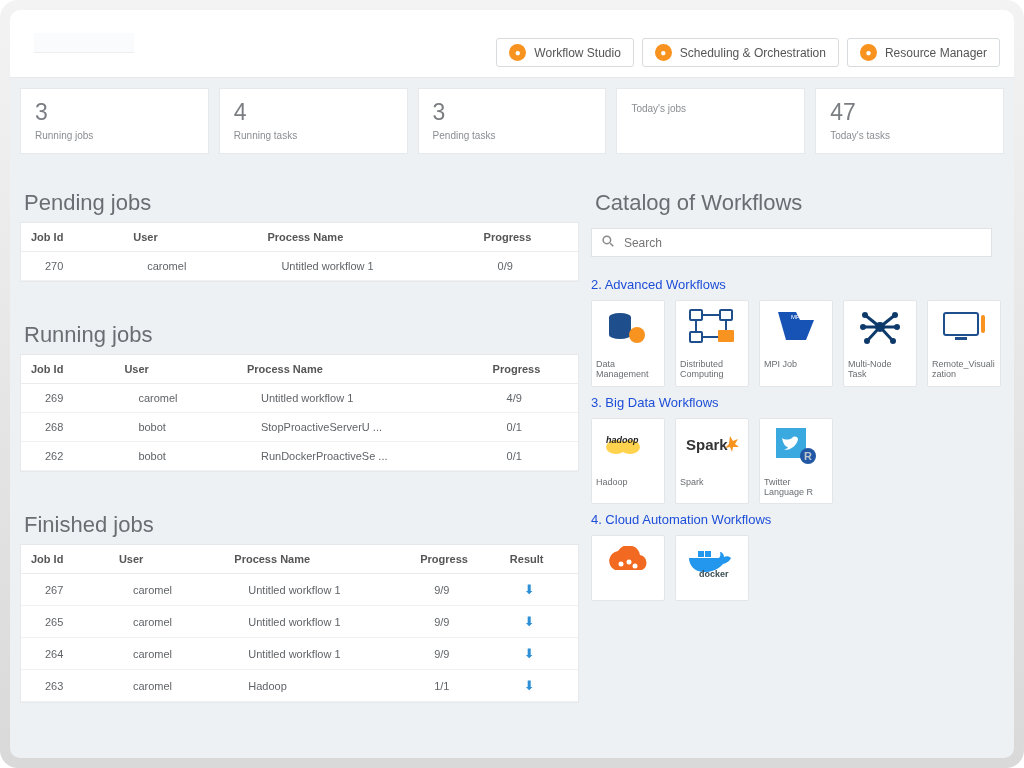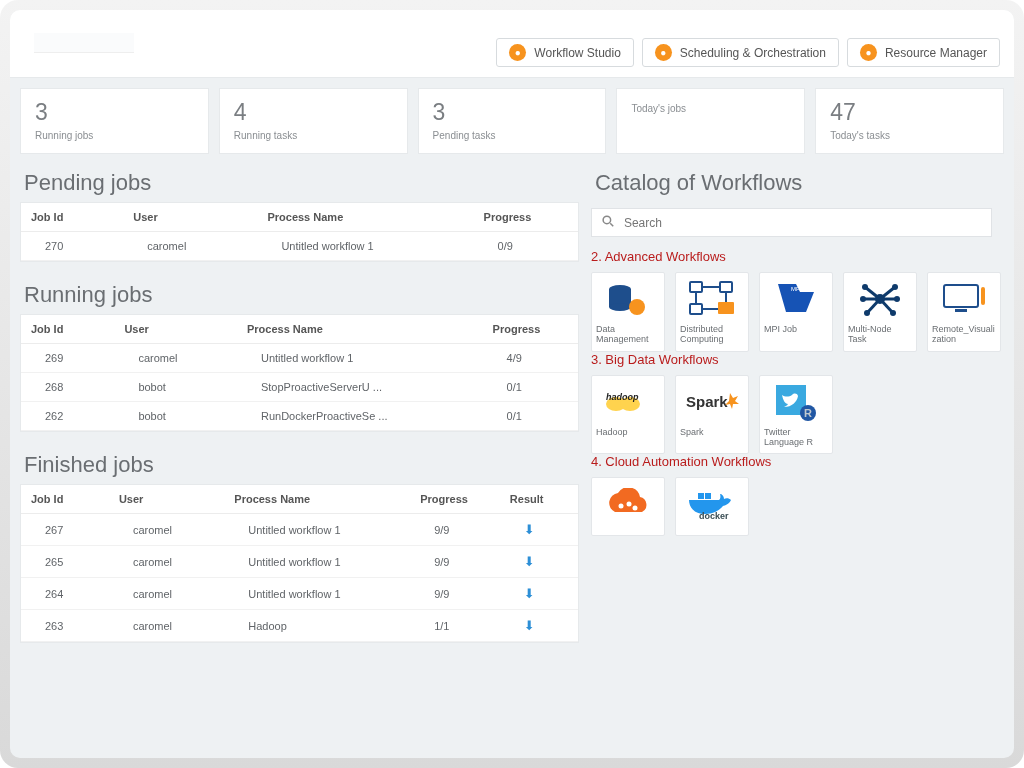--- a/index.html
+++ b/index.html
@@ -81,52 +81,53 @@
   .stat-card .num { font-size: 23px; color:#7a7e82; font-weight:300; }
   .stat-card .lbl { font-size: 10px; color:#8a8e92; margin-top:4px; }
   
   .main-cols { display:flex; gap:12px; padding: 6px 10px 10px 10px; flex:1; overflow:hidden; }
   .col-left { flex: 1.15; display:flex; flex-direction:column; gap: 16px; overflow:hidden;}
   .col-right { flex: 0.85; display:flex; flex-direction:column; overflow:hidden;}
 
   .section-title {
     font-size: 22px; font-weight:300; color:#6a6e72;
     padding: 4px 4px 6px 4px;
+    margin-top: 20px;
   }
   .panel {
     background:#fff; border:1px solid #e6e9eb;
   }
   table.grid { width:100%; border-collapse: collapse; font-size:11px; color:#606468;}
   table.grid th { text-align:left; font-weight:600; padding:8px 10px; border-bottom:1px solid #ececec; color:#555;}
   table.grid td { padding:8px 24px; border-bottom:1px solid #f1f1f1; }
   .dl-icon { color:#2d8fd6; font-size:13px; }
 
   
   .search-wrap { background:#fff; border:1px solid #e0e3e6; display:flex; align-items:center; padding:6px 10px; margin:6px 12px 12px 0;}
   .search-wrap input { border:none; outline:none; flex:1; font-size:12px; background:transparent;}
   .search-glyph { color:#888; margin-right:10px; font-size:12px; }
 
   .cat-scroll { overflow:hidden; flex:1; }
-  .cat-section-title { font-size:13px; color:#b91c1c; margin:0 0 8px 0; }
+  .cat-section-title { font-size:13px; color:#1d4ed8; margin:8px 0 8px 0; }
   .catalog-grid { display:flex; gap:10px; flex-wrap:wrap; }
   .catalog-card {
     width: 74px;
     background:#fff;
     border:1px solid #e3e6e9;
     border-radius:2px;
     padding:6px 4px 6px 4px;
     display:flex; flex-direction:column; align-items:center;
     cursor:pointer;
   }
   .catalog-card .cicon {
     width:60px; height:40px; display:flex; align-items:center; justify-content:center;
     font-size:26px;
   }
   .catalog-card .clabel {
-    font-size:9px; color:#6a6e72; margin-top:5px; text-align:left; width:100%; line-height:1.15;
+    font-size:9px; color:#6a6e72; margin-top:12px; text-align:left; width:100%; line-height:1.15;
     word-break: break-word;
   }
   .cicon svg { display:block; }
 </style>
 </head>
 <body>
 
 <div class="frame">
  <div class="window">
 

